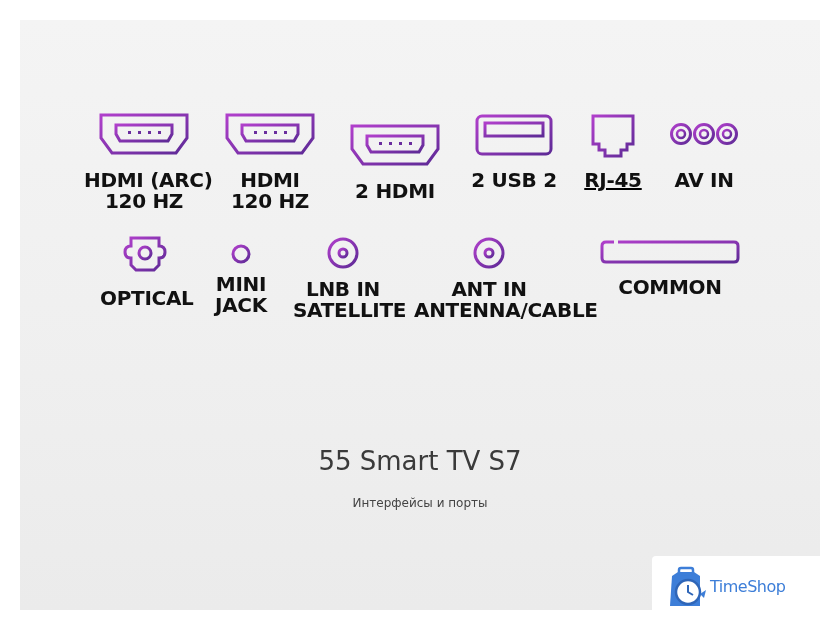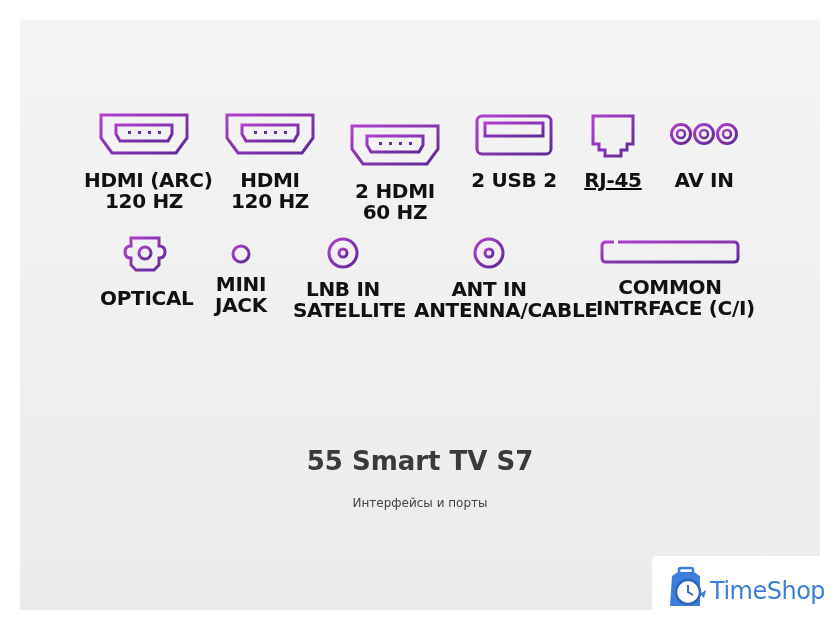--- a/index.html
+++ b/index.html
@@ -12,33 +12,33 @@
     background: linear-gradient(180deg, #f4f4f4 0%, #efefef 60%, #ebebeb 100%);
   }
   .port { position: absolute; text-align: center; }
   .port svg { display: block; margin: 0 auto; }
   .label {
     font-family: "DejaVu Sans", sans-serif; font-weight: bold; font-size: 20px;
     color: #111; line-height: 21px; letter-spacing: -0.3px; white-space: nowrap;
   }
   .title {
     position: absolute; left: 0; width: 840px; top: 446px; text-align: center;
-    font-family: "DejaVu Sans", sans-serif; font-size: 26px; color: #3a3a3a; font-weight: bold;
+    font-family: "DejaVu Sans", sans-serif; font-size: 26px; color: #3a3a3a;
   }
   .subtitle {
     position: absolute; left: 0; width: 840px; top: 496px; text-align: center;
     font-family: "DejaVu Sans", sans-serif; font-size: 12px; color: #444;
   }
   .logo {
     position: absolute; left: 652px; top: 556px; width: 188px; height: 74px;
     background: #ffffff; border-top-left-radius: 4px;
   }
   .logo-text {
     position: absolute; left: 58px; top: 21px; font-family: "DejaVu Sans", sans-serif;
-    font-size: 24px; color: #3d7ed8; letter-spacing: -0.5px;
+    font-size: 16px; color: #3d7ed8; letter-spacing: -0.5px;
   }
 </style>
 </head>
 <body>
 
 <svg width="0" height="0" style="position:absolute">
   <defs>
     <linearGradient id="pg" x1="0" y1="0" x2="1" y2="1">
       <stop offset="0" stop-color="#b03fcb"></stop>
       <stop offset="1" stop-color="#5e2a96"></stop>
@@ -77,21 +77,20 @@
 <div class="port" style="left:335px; top:123px; width:120px;">
   <svg width="92" height="44" viewBox="0 0 92 44">
     <path d="M3 3 H89 V26 L78 41 H14 L3 26 Z" fill="none" stroke="url(#pg)" stroke-width="3"></path>
     <path d="M18 13 H74 V22 L70 29 H22 L18 22 Z" fill="none" stroke="url(#pg)" stroke-width="3"></path>
     <rect x="30" y="19" width="3" height="3" fill="#6a2d9e"></rect>
       <rect x="40" y="19" width="3" height="3" fill="#6a2d9e"></rect>
     <rect x="50" y="19" width="3" height="3" fill="#6a2d9e"></rect>
       <rect x="60" y="19" width="3" height="3" fill="#6a2d9e"></rect>
   </svg>
   <div class="label" style="margin-top:14px">2 HDMI</div>
-  <div class="label">60 HZ</div>
 </div>
 
 <div class="port" style="left:464px; top:114px; width:100px;">
   <svg width="78" height="42" viewBox="0 0 78 42">
     <rect x="2" y="2" width="74" height="38" rx="5" fill="none" stroke="url(#pg)" stroke-width="3"></rect>
     <rect x="10" y="9" width="58" height="13" fill="none" stroke="url(#pg)" stroke-width="3"></rect>
   </svg>
   <div class="label" style="margin-top:14px">2 USB 2</div>
 </div>
 
@@ -146,21 +145,20 @@
   </svg>
   <div class="label" style="margin-top:9px">ANT IN</div>
   <div class="label">ANTENNA/CABLE</div>
 </div>
 
 <div class="port" style="left:596px; top:240px; width:148px;text-align:center;">
   <svg width="140" height="24" viewBox="0 0 140 24">
     <path d="M18 2 H134 Q138 2 138 6 V18 Q138 22 134 22 H6 Q2 22 2 18 V6 Q2 2 6 2 H14" fill="none" stroke="url(#pg)" stroke-width="3"></path>
   </svg>
   <div class="label" style="margin-top:13px">COMMON</div>
-  <div class="label">INTRFACE (C/I)</div>
 </div>
 
 <div class="title">55 Smart TV S7</div>
 <div class="subtitle">Интерфейсы и порты</div>
 
 <div class="logo">
   <svg style="position:absolute;left:12px;top:10px" width="46" height="44" viewBox="0 0 46 44">
     <path d="M8 10 L14 6 H30 L36 10 V40 H6 Z" fill="#3d7ed8"></path>
     <rect x="15" y="2" width="14" height="6" rx="2" fill="none" stroke="#3d7ed8" stroke-width="2.5"></rect>
     <circle cx="24" cy="26" r="12" fill="#ffffff" stroke="#2f66b8" stroke-width="2.5"></circle>

